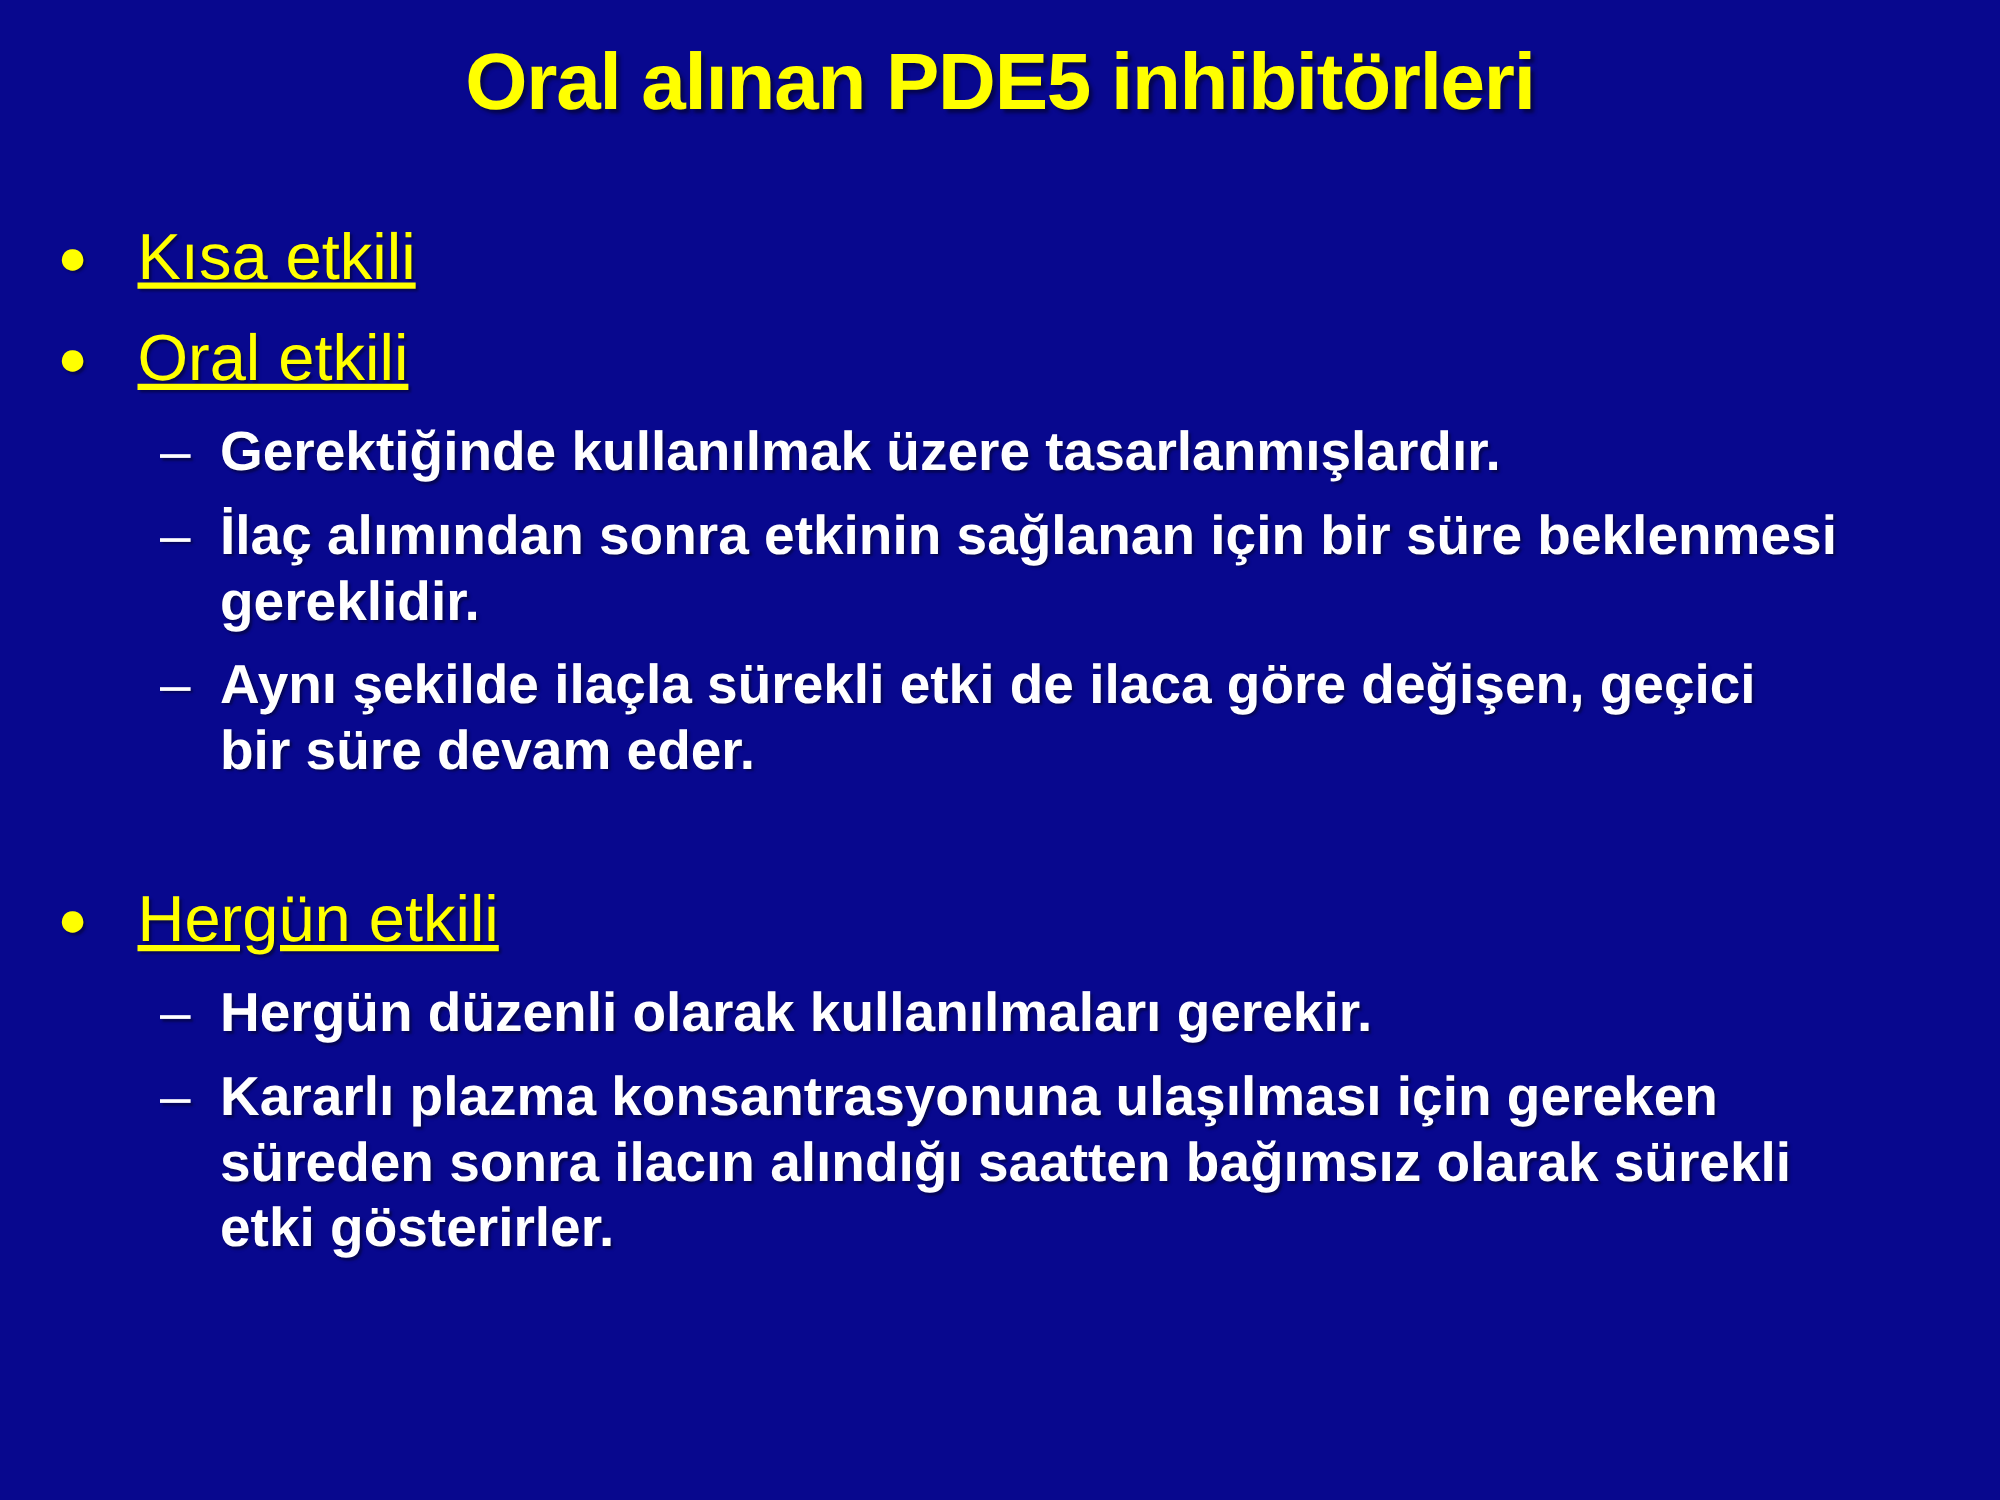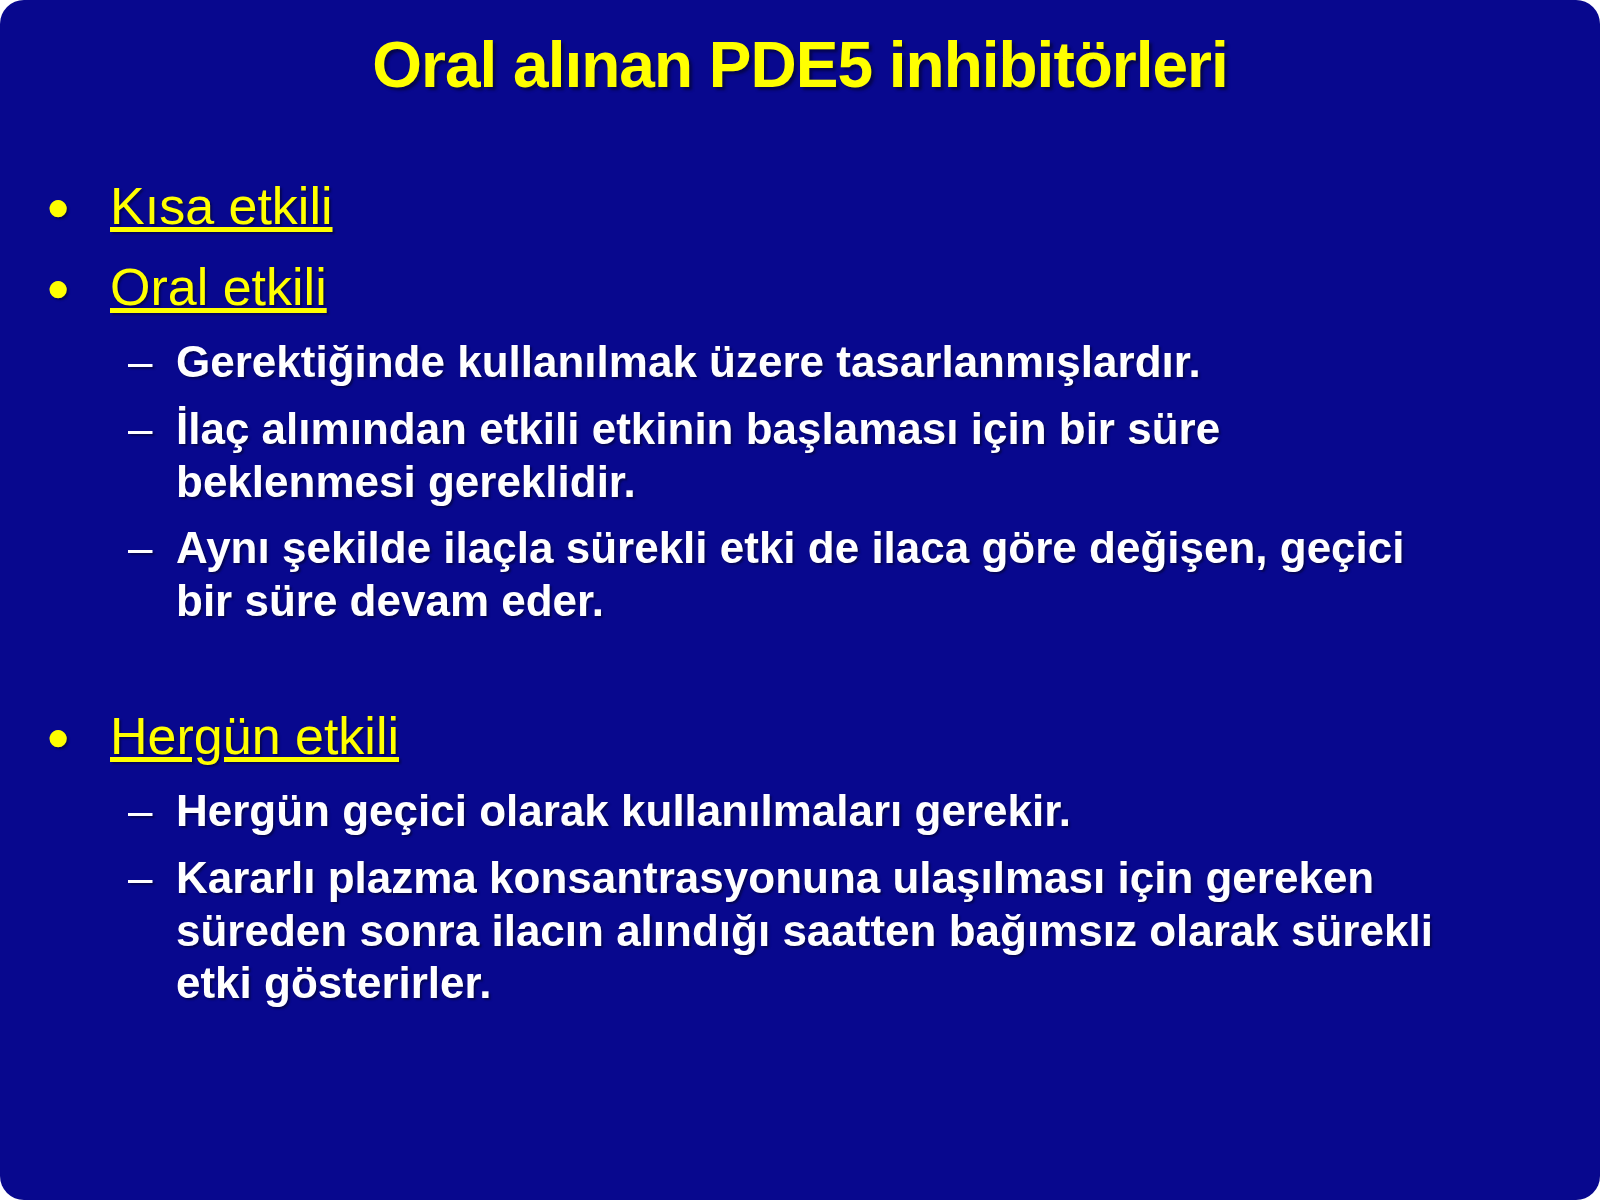--- a/index.html
+++ b/index.html
@@ -6,21 +6,20 @@
     margin: 0;
     padding: 0;
   }
   .slide {
     position: relative;
     width: 1600px;
     height: 1200px;
     background: #08088E;
     overflow: hidden;
     font-family: "Liberation Sans", sans-serif;
-    border-radius: 24px;
   }
   .title {
     margin-top: 28px;
     text-align: center;
     font-size: 64px;
     font-weight: bold;
     color: #FFFF00;
     letter-spacing: -1px;
     text-shadow: 3px 3px 3px rgba(0,0,0,0.45);
   }
@@ -92,39 +91,39 @@
       <span class="text">Oral etkili</span>
     </div>
 
     <div class="sublist">
       <div class="bullet-l2">
         <span class="marker">–</span>
         <span class="text">Gerektiğinde kullanılmak üzere tasarlanmışlardır.</span>
       </div>
       <div class="bullet-l2">
         <span class="marker">–</span>
-        <span class="text">İlaç alımından etkili etkinin başlaması için bir süre beklenmesi gereklidir.</span>
+        <span class="text">İlaç alımından sonra etkinin sağlanan için bir süre beklenmesi gereklidir.</span>
       </div>
       <div class="bullet-l2">
         <span class="marker">–</span>
         <span class="text">Aynı şekilde ilaçla sürekli etki de ilaca göre değişen, geçici bir süre devam eder.</span>
       </div>
     </div>
 
     <div class="group-spacer"></div>
 
     <div class="bullet-l1">
       <span class="marker">●</span>
       <span class="text">Hergün etkili</span>
     </div>
 
     <div class="sublist">
       <div class="bullet-l2">
         <span class="marker">–</span>
-        <span class="text">Hergün geçici olarak kullanılmaları gerekir.</span>
+        <span class="text">Hergün düzenli olarak kullanılmaları gerekir.</span>
       </div>
       <div class="bullet-l2">
         <span class="marker">–</span>
         <span class="text">Kararlı plazma konsantrasyonuna ulaşılması için gereken süreden sonra ilacın alındığı saatten bağımsız olarak sürekli etki gösterirler.</span>
       </div>
     </div>
 
   </div>
 </div>
 

